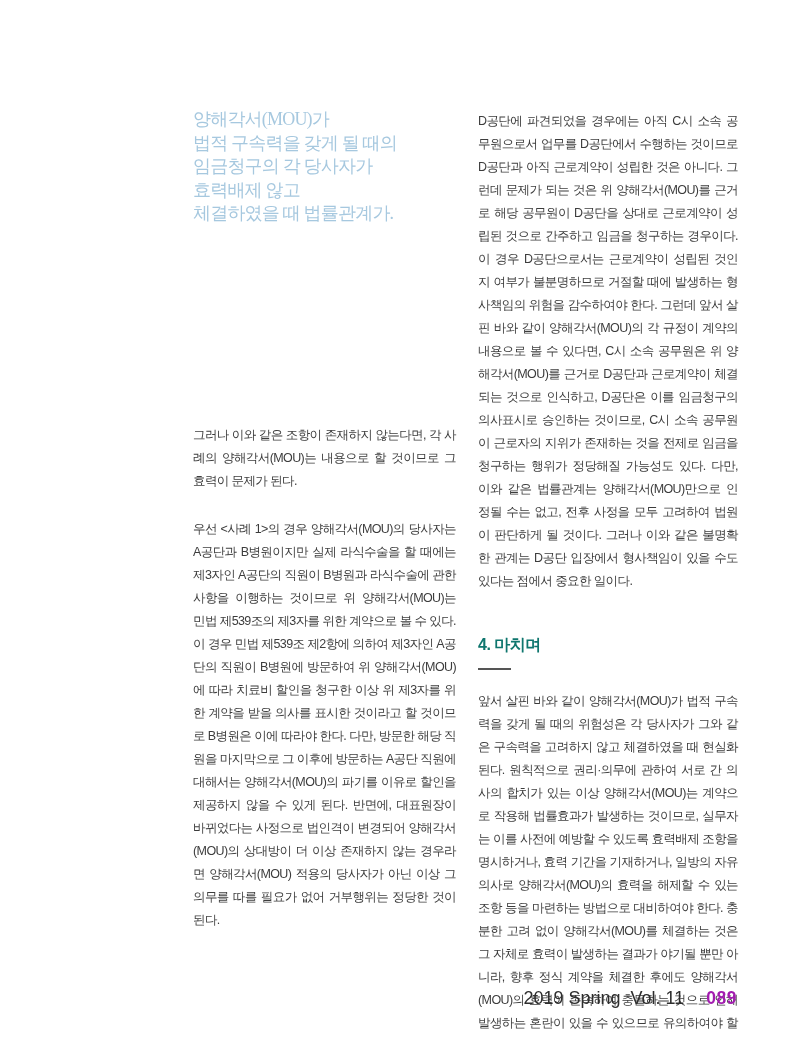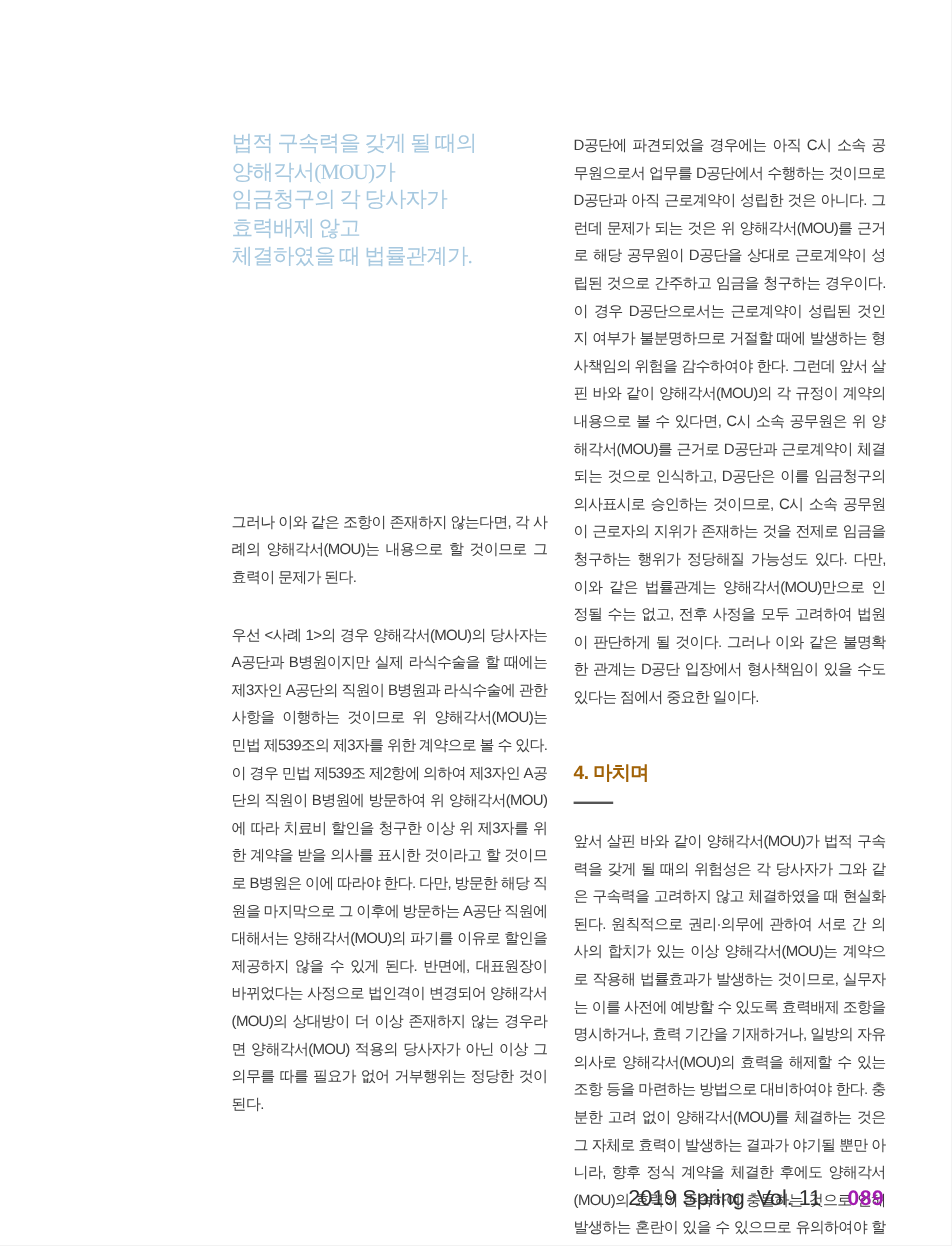--- a/index.html
+++ b/index.html
@@ -34,21 +34,21 @@
   .column p:last-child { margin-bottom: 0; }
 
   .left-column  { left: 193px; top: 424px; width: 263px; }
   .right-column { left: 478px; top: 110px; width: 260px; }
 
   
   .section-heading {
     margin: 40px 0 0 0;
     font-size: 16px; font-weight: bold;
     letter-spacing: -0.5px;
-    color: #a16207;
+    color: #0f766e;
   }
   .section-rule {
     width: 33px; height: 0;
     border-top: 2px solid #555555;
     margin: 12px 0 20px 0;
   }
 
   
   .footer {
     position: absolute;
@@ -68,22 +68,22 @@
     color: #a21caf;
     letter-spacing: 0.5px;
   }
 </style>
 </head>
 <body>
 
 <div class="page">
 
   <div class="pull-quote">
+    <div>양해각서(MOU)가</div>
     <div>법적 구속력을 갖게 될 때의</div>
-    <div>양해각서(MOU)가</div>
     <div>임금청구의 각 당사자가</div>
     <div>효력배제 않고</div>
     <div>체결하였을 때 법률관계가.</div>
   </div>
 
   <div class="column left-column">
     <p>그러나 이와 같은 조항이 존재하지 않는다면, 각 사례의 양해각서(MOU)는 내용으로 할 것이므로 그 효력이 문제가 된다.</p>
     <p>우선 &lt;사례 1&gt;의 경우 양해각서(MOU)의 당사자는 A공단과 B병원이지만 실제 라식수술을 할 때에는 제3자인 A공단의 직원이 B병원과 라식수술에 관한 사항을 이행하는 것이므로 위 양해각서(MOU)는 민법 제539조의 제3자를 위한 계약으로 볼 수 있다. 이 경우 민법 제539조 제2항에 의하여 제3자인 A공단의 직원이 B병원에 방문하여 위 양해각서(MOU)에 따라 치료비 할인을 청구한 이상 위 제3자를 위한 계약을 받을 의사를 표시한 것이라고 할 것이므로 B병원은 이에 따라야 한다. 다만, 방문한 해당 직원을 마지막으로 그 이후에 방문하는 A공단 직원에 대해서는 양해각서(MOU)의 파기를 이유로 할인을 제공하지 않을 수 있게 된다. 반면에, 대표원장이 바뀌었다는 사정으로 법인격이 변경되어 양해각서(MOU)의 상대방이 더 이상 존재하지 않는 경우라면 양해각서(MOU) 적용의 당사자가 아닌 이상 그 의무를 따를 필요가 없어 거부행위는 정당한 것이 된다.</p>
   </div>
 

